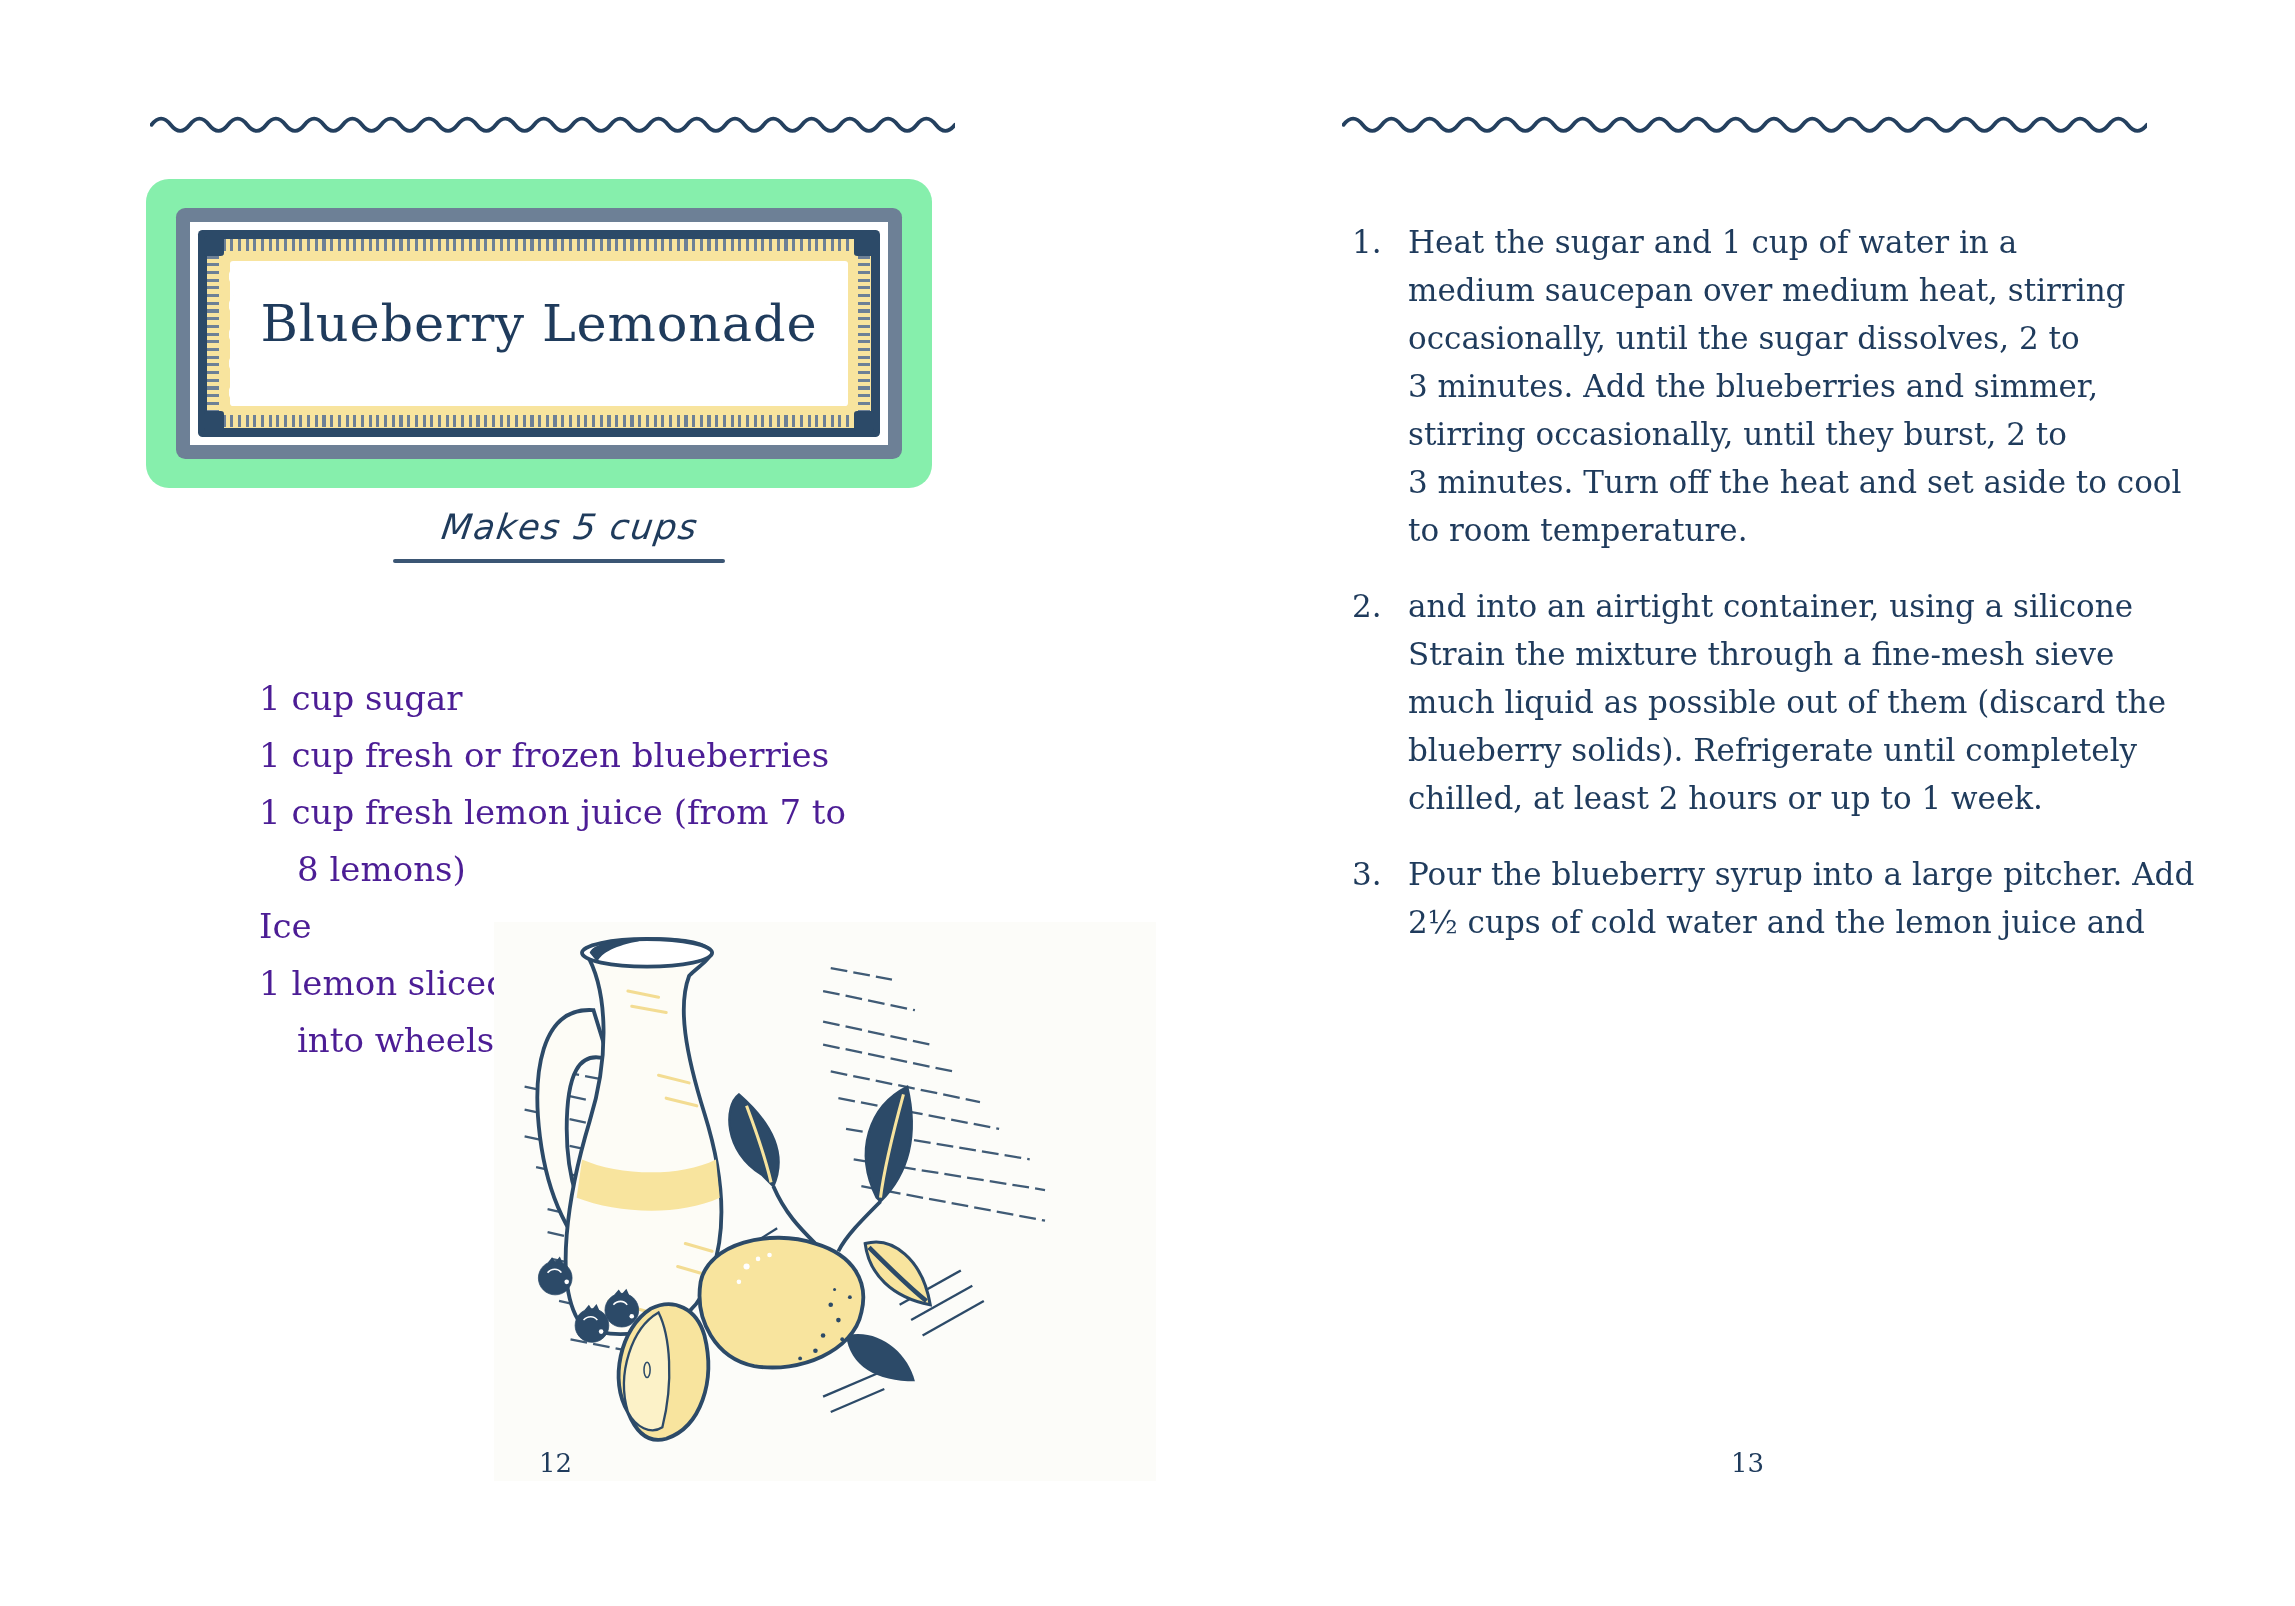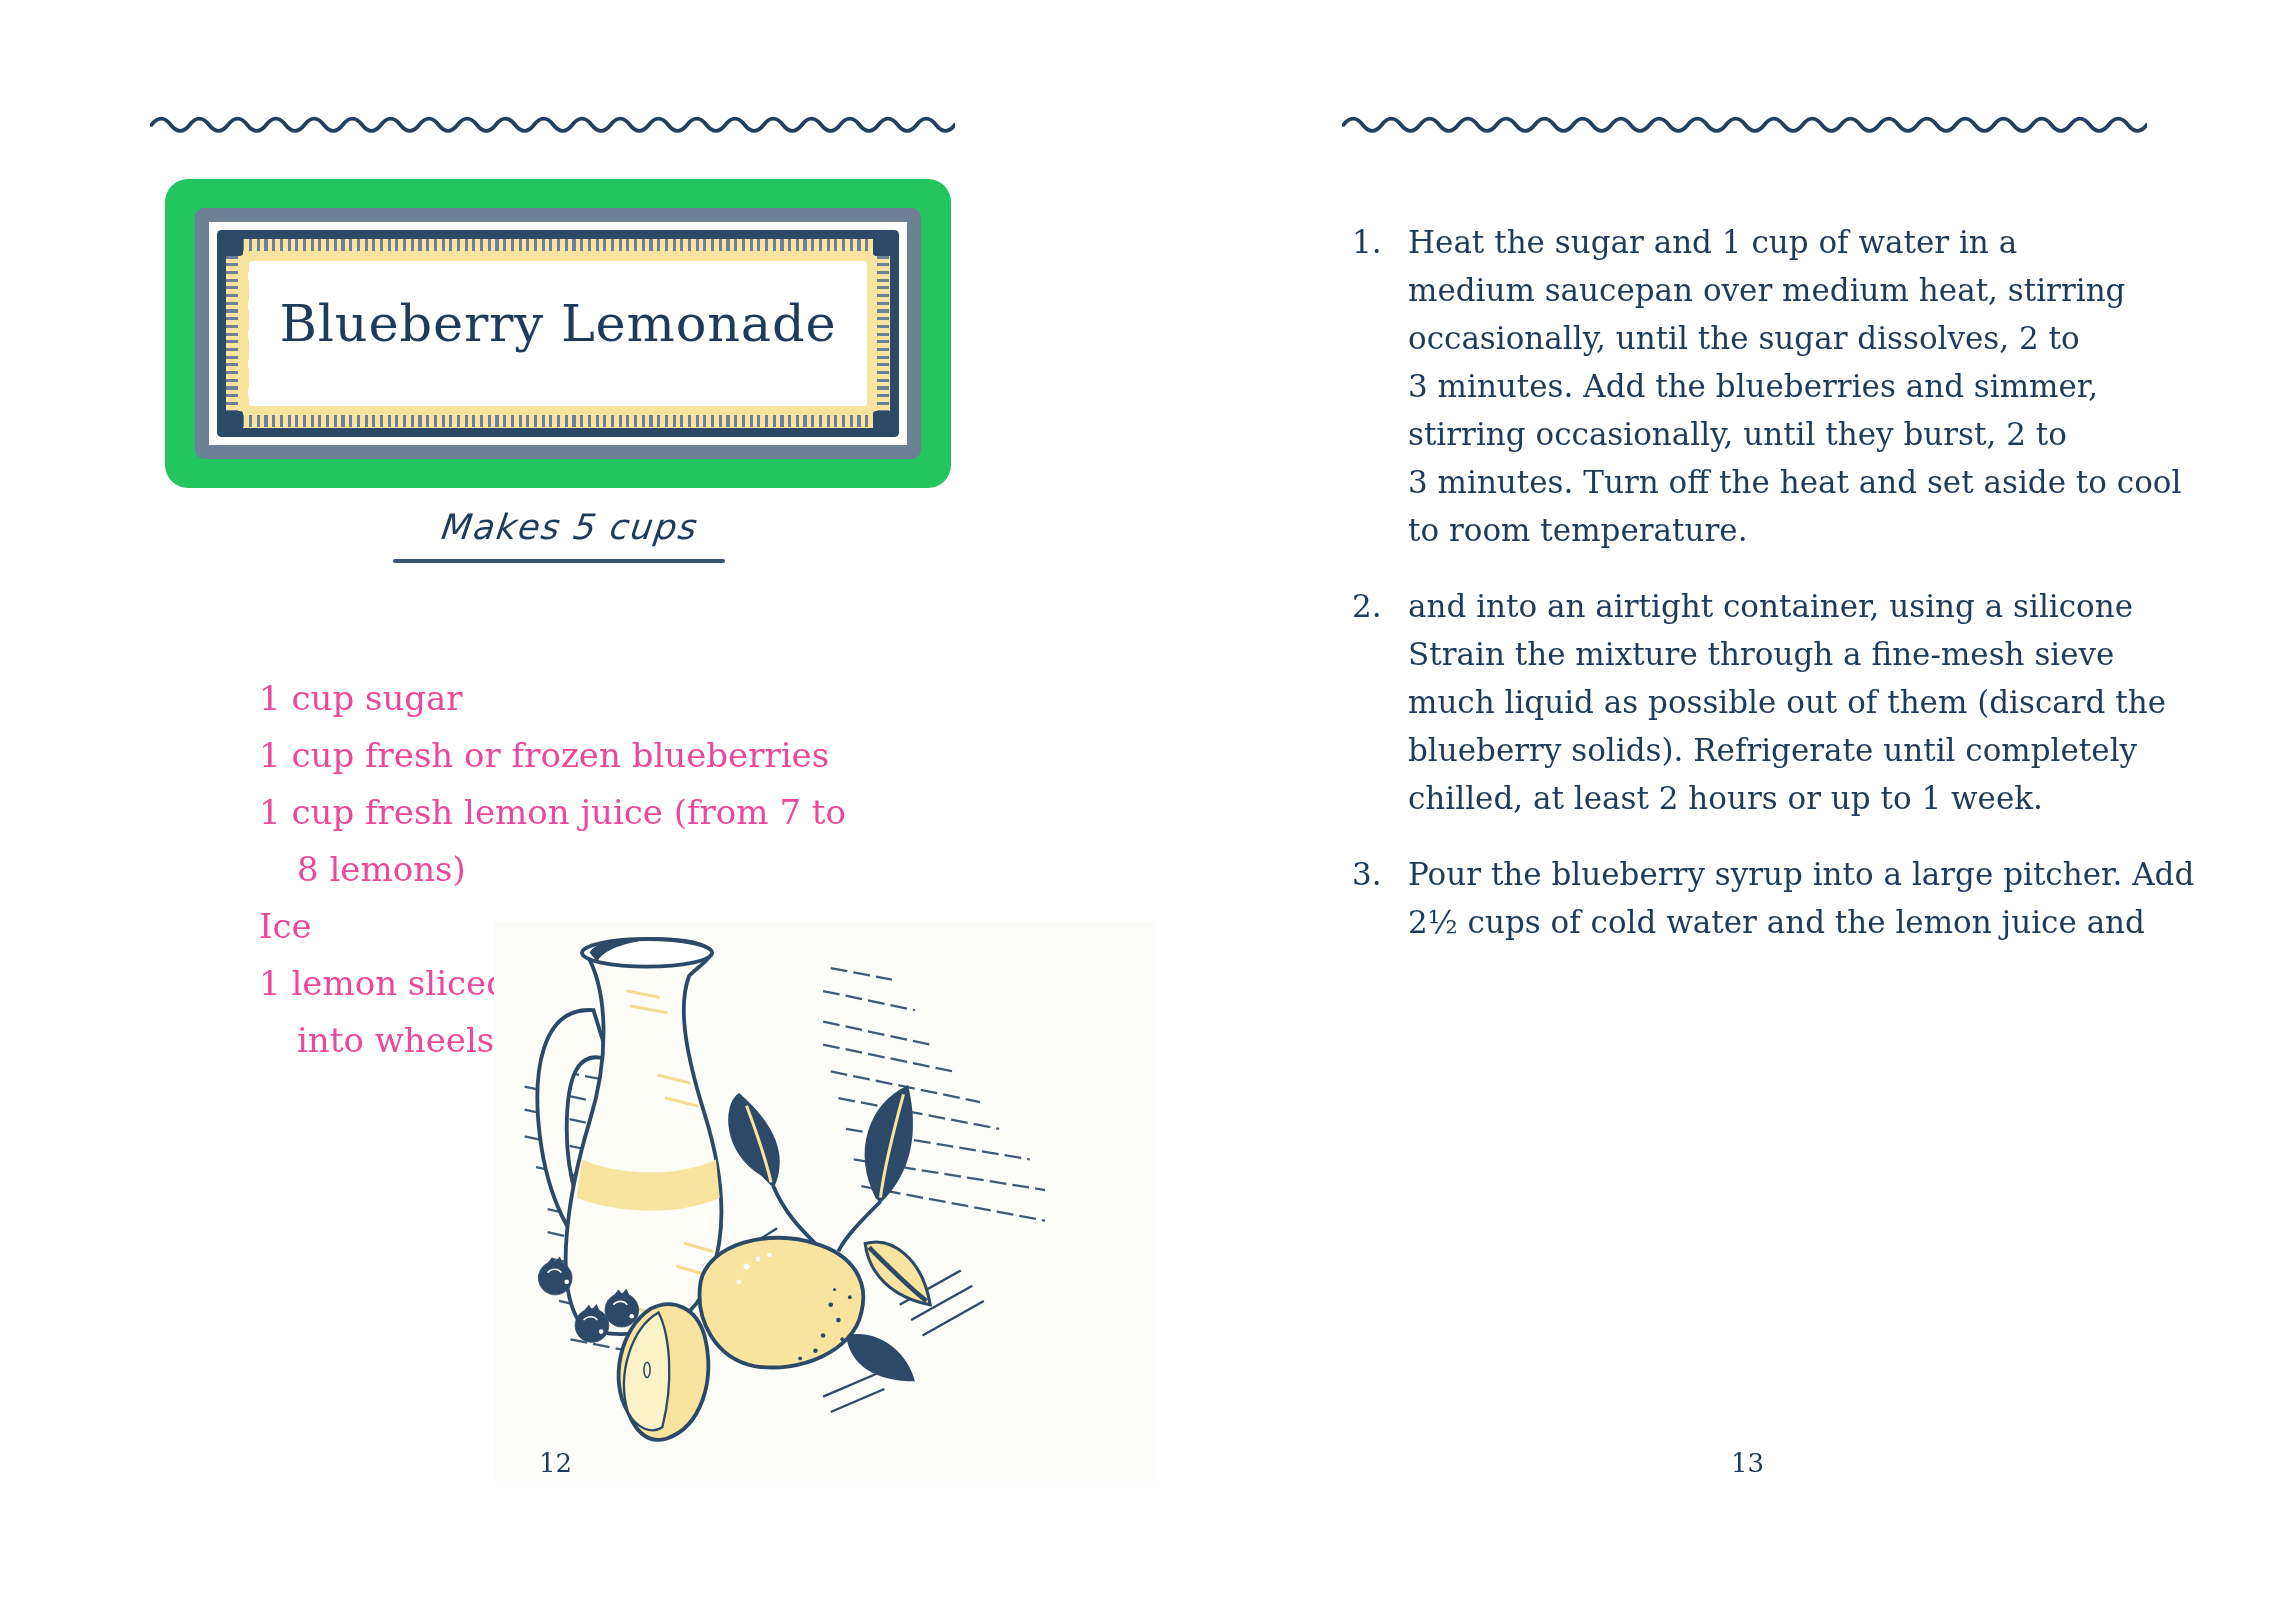--- a/index.html
+++ b/index.html
@@ -27,25 +27,25 @@
     .wave {
       position: absolute;
       top: 111px;
       height: 23px;
     }
     .wave svg { display: block; }
 
     
     .title-card {
       position: absolute;
-      left: 165px;
+      left: 146px;
       top: 179px;
       width: 786px;
       height: 309px;
-      background: #22c55e;
+      background: #86efac;
       border-radius: 23px;
     }
     .title-card .grey-frame {
       position: absolute;
       left: 30px; top: 29px; right: 30px; bottom: 29px;
       background: #6d8096;
       border-radius: 9.2px;
     }
     .title-card .white-gap {
       position: absolute;
@@ -155,21 +155,21 @@
     .ingredients {
       position: absolute;
       left: 259px;
       top: 670px;
       margin: 0;
       padding: 0;
       list-style: none;
       font-family: "DejaVu Serif", "Liberation Serif", serif;
       font-size: 34px;
       line-height: 57px;
-      color: #ec4899;
+      color: #4c1d95;
     }
     .ingredients li {
       padding-left: 38px;
       text-indent: -38px;
       white-space: nowrap;
     }
 
     
     .illustration {
       position: absolute;

